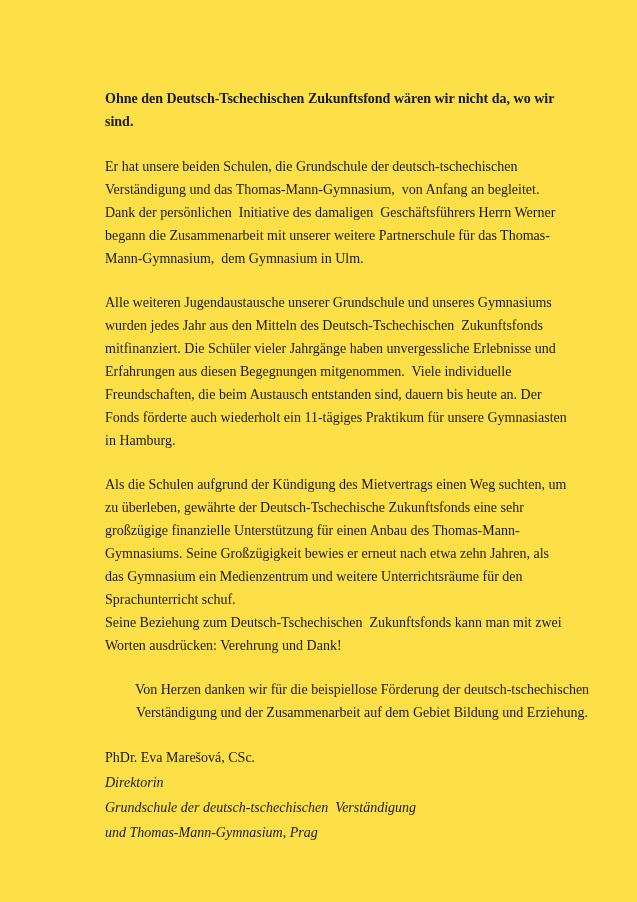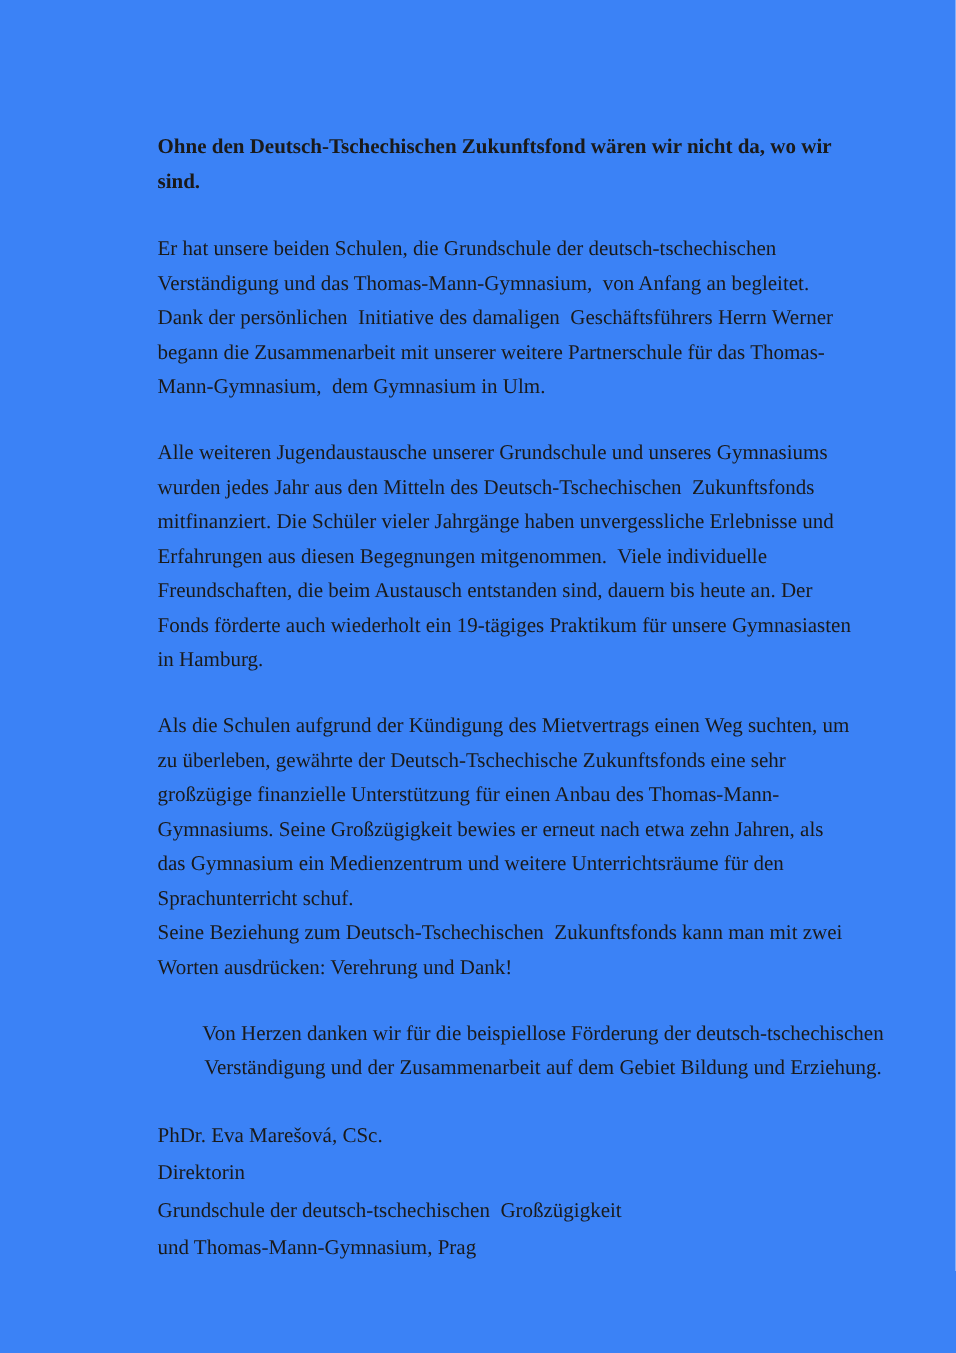--- a/index.html
+++ b/index.html
@@ -11,21 +11,21 @@
   body {
     width: 637px;
     height: 902px;
     overflow: hidden;
   }
   .page {
     box-sizing: border-box;
     width: 637px;
     height: 902px;
     padding: 87px 18px 0 105px;
-    background: #3b82f6;
+    background: #fde047;
     font-family: "Liberation Serif", "DejaVu Serif", serif;
     font-size: 14px;
     color: #1a1a1a;
   }
   .line {
     display: block;
     white-space: pre;
     line-height: 23px;
   }
   .heading {
@@ -39,20 +39,21 @@
     margin: 0 0 21px 0;
     text-align: center;
   }
   .signature {
     margin: 0;
   }
   .signature .line {
     line-height: 25px;
   }
   .italic {
+    font-style: italic;
   }
 </style>
 </head>
 <body>
 
 <div class="page">
 
   <div class="heading">
     <span class="line">Ohne den Deutsch-Tschechischen Zukunftsfond wären wir nicht da, wo wir</span>
     <span class="line">sind.</span>
@@ -65,21 +66,21 @@
     <span class="line">begann die Zusammenarbeit mit unserer weitere Partnerschule für das Thomas-</span>
     <span class="line">Mann-Gymnasium,  dem Gymnasium in Ulm.</span>
   </div>
 
   <div class="para">
     <span class="line">Alle weiteren Jugendaustausche unserer Grundschule und unseres Gymnasiums</span>
     <span class="line">wurden jedes Jahr aus den Mitteln des Deutsch-Tschechischen  Zukunftsfonds</span>
     <span class="line">mitfinanziert. Die Schüler vieler Jahrgänge haben unvergessliche Erlebnisse und</span>
     <span class="line">Erfahrungen aus diesen Begegnungen mitgenommen.  Viele individuelle</span>
     <span class="line">Freundschaften, die beim Austausch entstanden sind, dauern bis heute an. Der</span>
-    <span class="line">Fonds förderte auch wiederholt ein 19-tägiges Praktikum für unsere Gymnasiasten</span>
+    <span class="line">Fonds förderte auch wiederholt ein 11-tägiges Praktikum für unsere Gymnasiasten</span>
     <span class="line">in Hamburg.</span>
   </div>
 
   <div class="para">
     <span class="line">Als die Schulen aufgrund der Kündigung des Mietvertrags einen Weg suchten, um</span>
     <span class="line">zu überleben, gewährte der Deutsch-Tschechische Zukunftsfonds eine sehr</span>
     <span class="line">großzügige finanzielle Unterstützung für einen Anbau des Thomas-Mann-</span>
     <span class="line">Gymnasiums. Seine Großzügigkeit bewies er erneut nach etwa zehn Jahren, als</span>
     <span class="line">das Gymnasium ein Medienzentrum und weitere Unterrichtsräume für den</span>
     <span class="line">Sprachunterricht schuf.</span>
@@ -88,17 +89,17 @@
   </div>
 
   <div class="para para-tight">
     <span class="line">Von Herzen danken wir für die beispiellose Förderung der deutsch-tschechischen</span>
     <span class="line">Verständigung und der Zusammenarbeit auf dem Gebiet Bildung und Erziehung.</span>
   </div>
 
   <div class="signature">
     <span class="line">PhDr. Eva Marešová, CSc.</span>
     <span class="line italic">Direktorin</span>
-    <span class="line italic">Grundschule der deutsch-tschechischen  Großzügigkeit</span>
+    <span class="line italic">Grundschule der deutsch-tschechischen  Verständigung</span>
     <span class="line italic">und Thomas-Mann-Gymnasium, Prag</span>
   </div>
 
 </div>
 
 </body></html>

